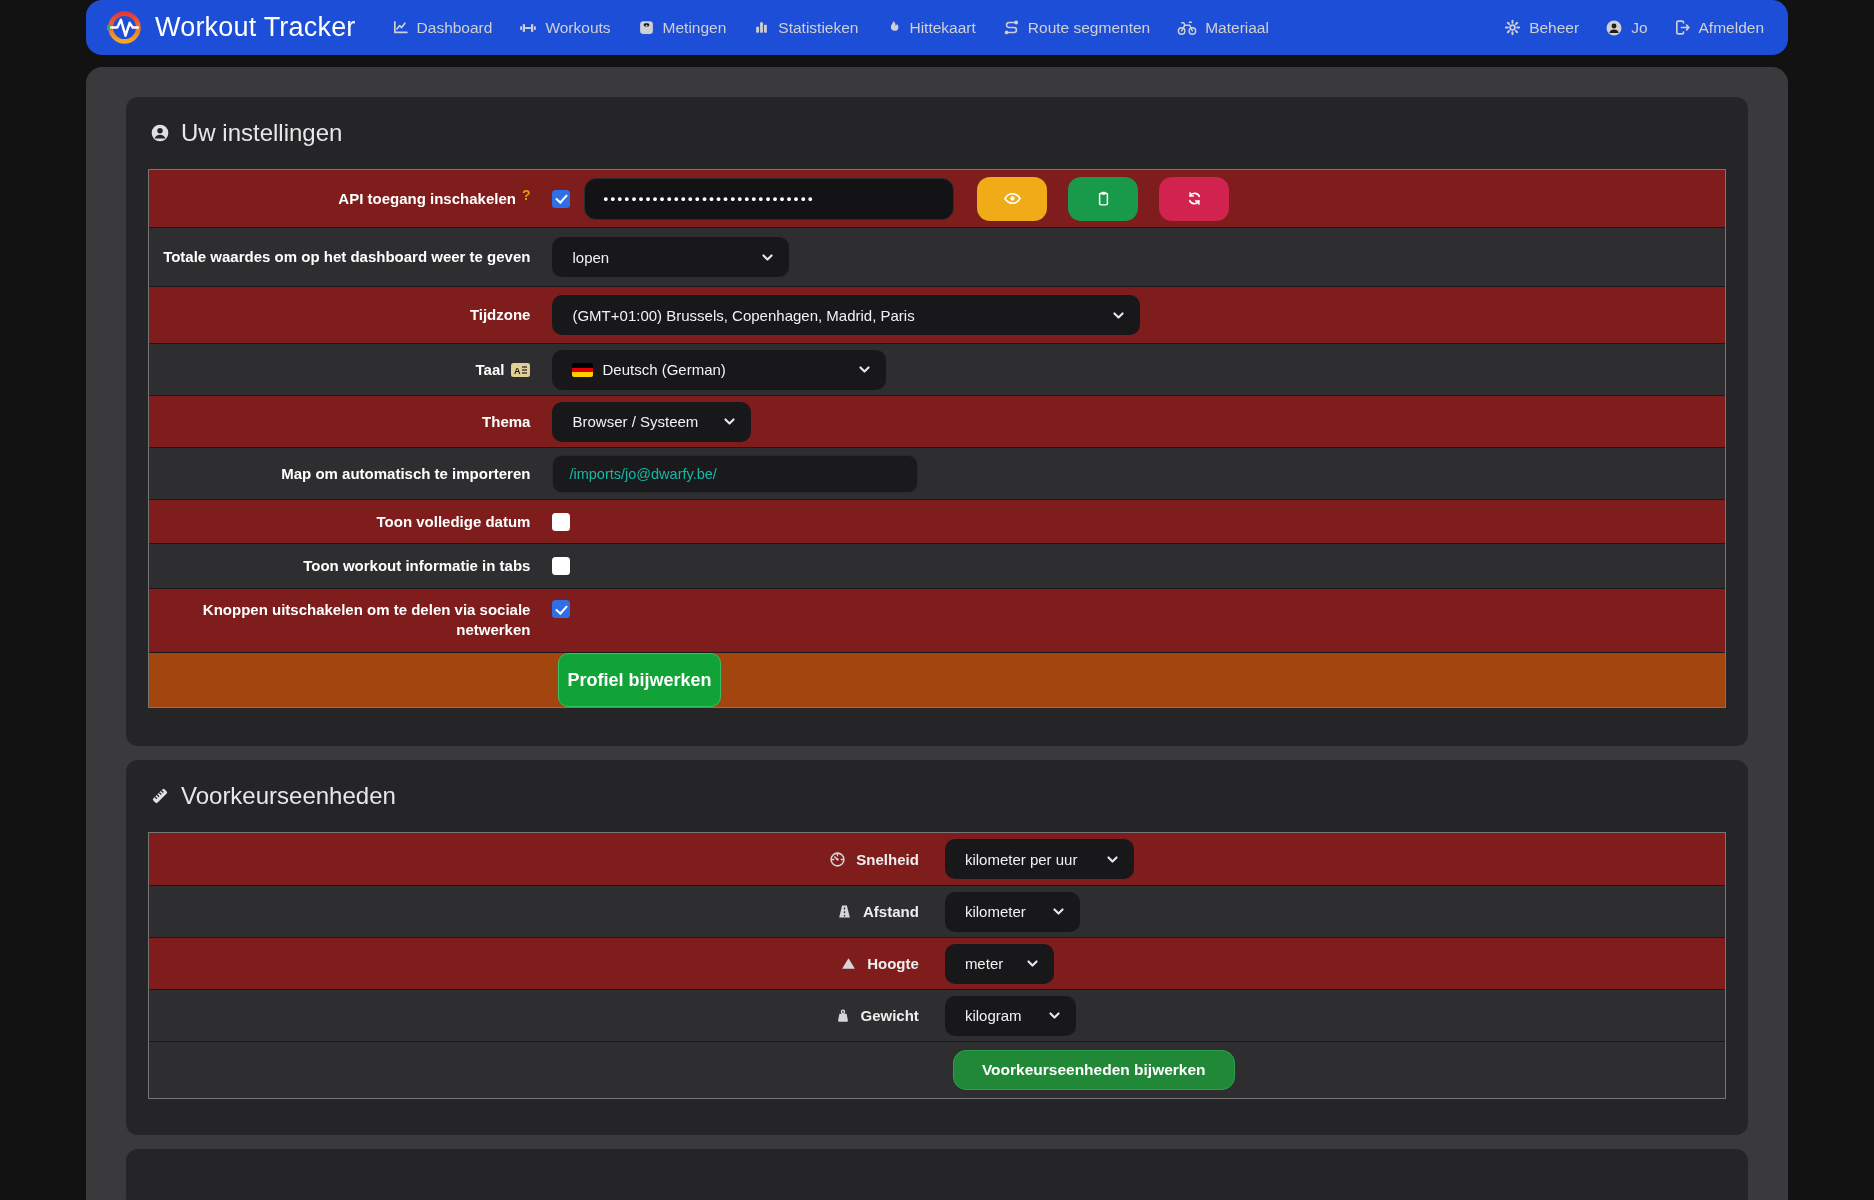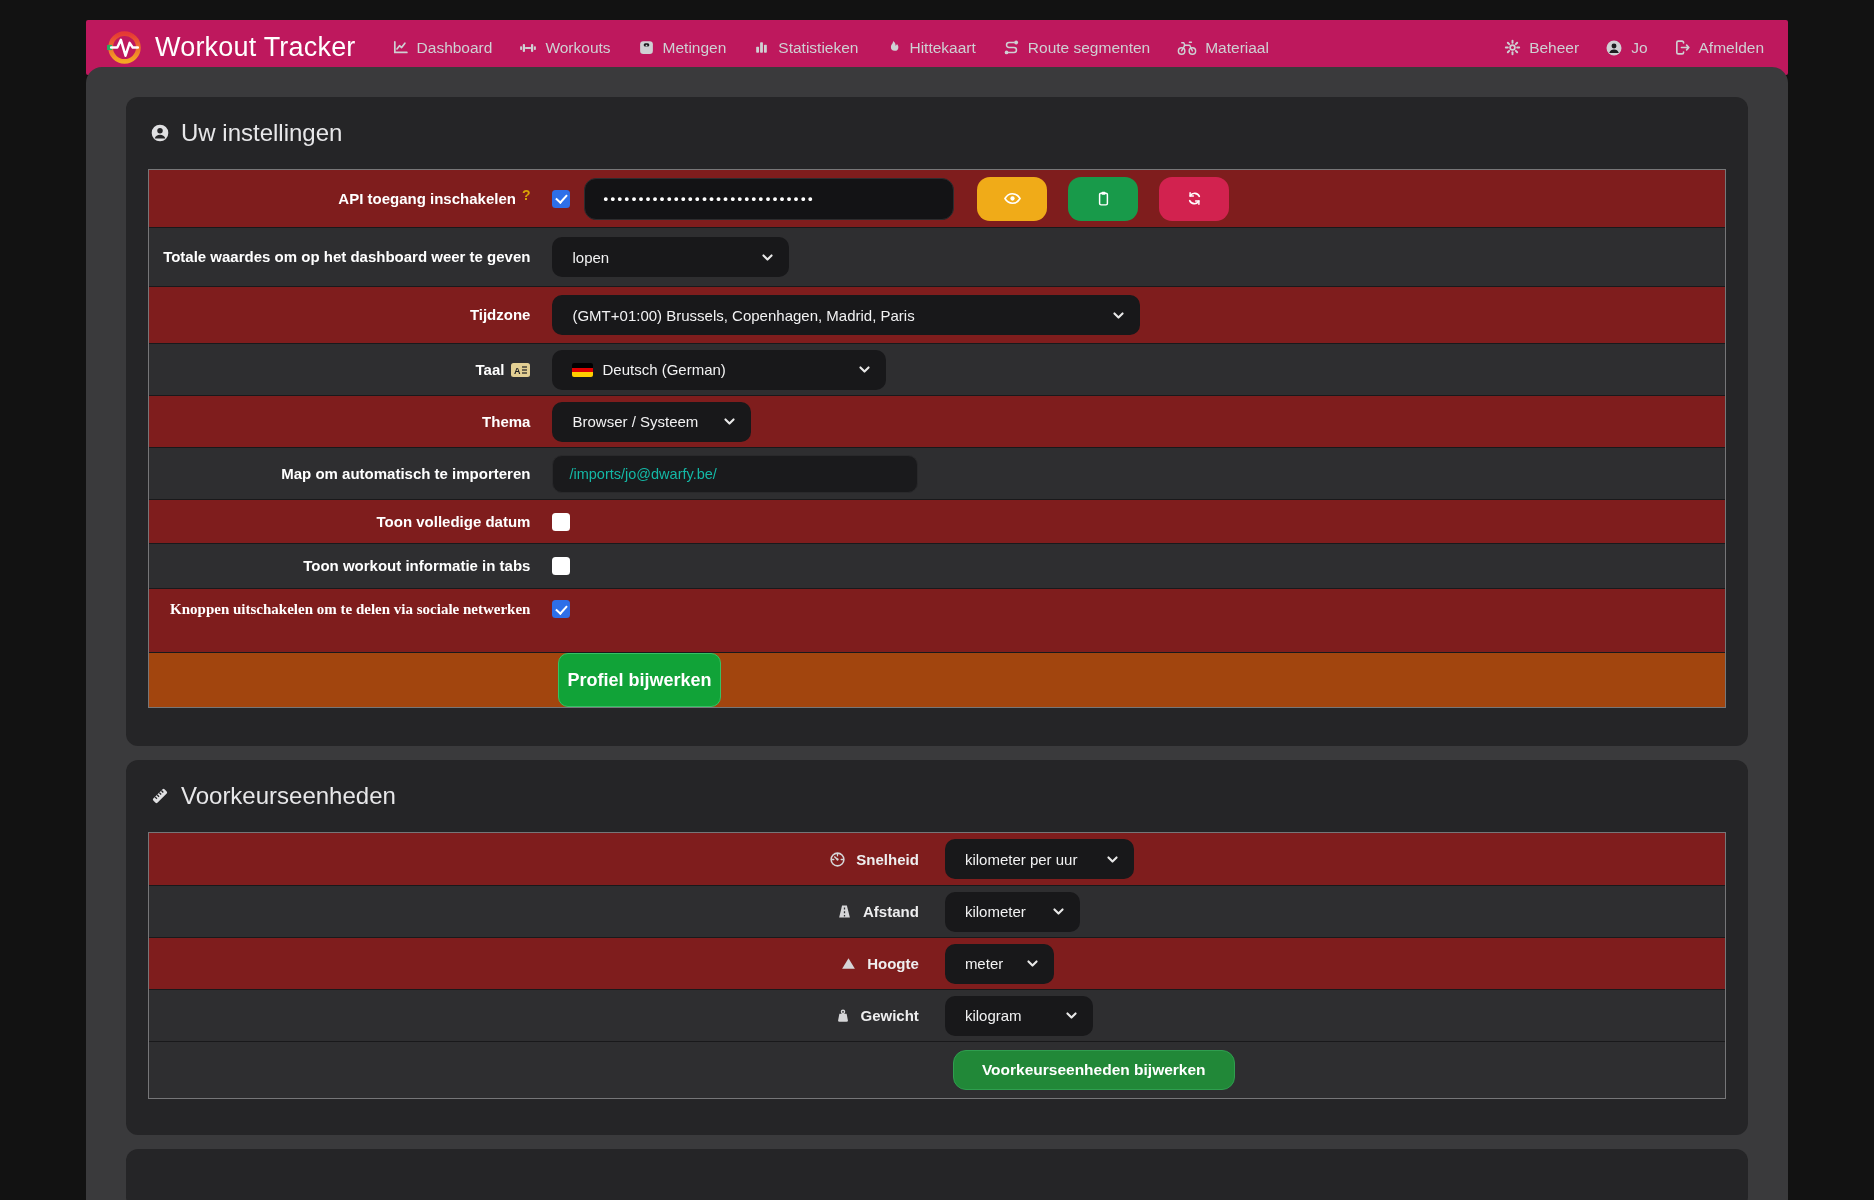--- a/index.html
+++ b/index.html
@@ -1,22 +1,22 @@
 <!DOCTYPE html>
 <html><head>
 <meta charset="utf-8">
 <style>
   * { box-sizing: border-box; margin: 0; padding: 0; }
   html,body { width:1874px; height:1200px; overflow:hidden; background:#121212;
     font-family:"Liberation Sans", sans-serif; }
 
   
   .navbar { position:absolute; left:86px; right:86px; top:0; height:55px;
-    background:#be185d; border-radius:2px; display:flex; align-items:center;
-    padding:0 24px 0 20px; color:#d2d3d5;margin-top:20px; }
+    background:#1d4ed8; border-radius:16px; display:flex; align-items:center;
+    padding:0 24px 0 20px; color:#d2d3d5; }
   .brand { display:flex; align-items:center; gap:12px; color:#fff; font-size:27px;
     font-weight:500; letter-spacing:.2px; white-space:nowrap; cursor:pointer; }
   .nav-menu { display:flex; align-items:center; gap:27px; margin-left:36px; }
   .nav-item { display:flex; align-items:center; gap:8px; font-size:15.5px;
     color:#cfd0d3; white-space:nowrap; cursor:pointer; }
   .nav-item .ic { display:flex; align-items:center; }
   .nav-right { margin-left:auto; display:flex; align-items:center; gap:26px; }
 
   
   .main { position:absolute; left:86px; right:86px; top:67px; height:1160px;
@@ -360,21 +360,21 @@
           </div>
       </div>
 
       <div class="row light r-chk2">
         <div class="lbl">Toon workout informatie in tabs</div>
         <div class="ctl">
             <span class="cb off"></span>
           </div>
       </div>
 
-      <div class="row dark r-chk3" style="align-items:flex-start; padding-top:11px;font-family:Liberation Serif, serif;">
+      <div class="row dark r-chk3" style="align-items:flex-start; padding-top:11px;">
         <div class="lbl">Knoppen uitschakelen om te delen via sociale netwerken</div>
         <div class="ctl">
             <span class="cb on"></span>
           </div>
       </div>
 
       <div class="row r-orange">
         <button class="green-btn btn-profile">Profiel bijwerken</button>
       </div>
     </div>
@@ -475,21 +475,21 @@
         <div class="lbl2">
           <span class="ic">
             <svg width="16" height="16" viewBox="0 0 24 24">
                 <circle cx="12" cy="5.8" r="2.4" fill="none" stroke="currentColor" stroke-width="2"></circle>
                 <path d="M6.6 8.6h10.8l1.9 9.6a2 2 0 0 1-2 2.4H6.7a2 2 0 0 1-2-2.4l1.9-9.6z" fill="currentColor"></path>
               </svg>
           </span>
           <span>Gewicht</span>
         </div>
         <div class="ctl">
-          <div class="select" style="width:148px">
+          <div class="select" style="width:131px">
             <span>kilogram</span>
             <span class="chev">
                 <svg width="13" height="13" viewBox="0 0 16 16">
                   <path d="M3 5.5l5 5 5-5" stroke="currentColor" stroke-width="2.6" fill="none" stroke-linecap="round" stroke-linejoin="round"></path>
                 </svg>
               </span>
           </div>
         </div>
       </div>
 

